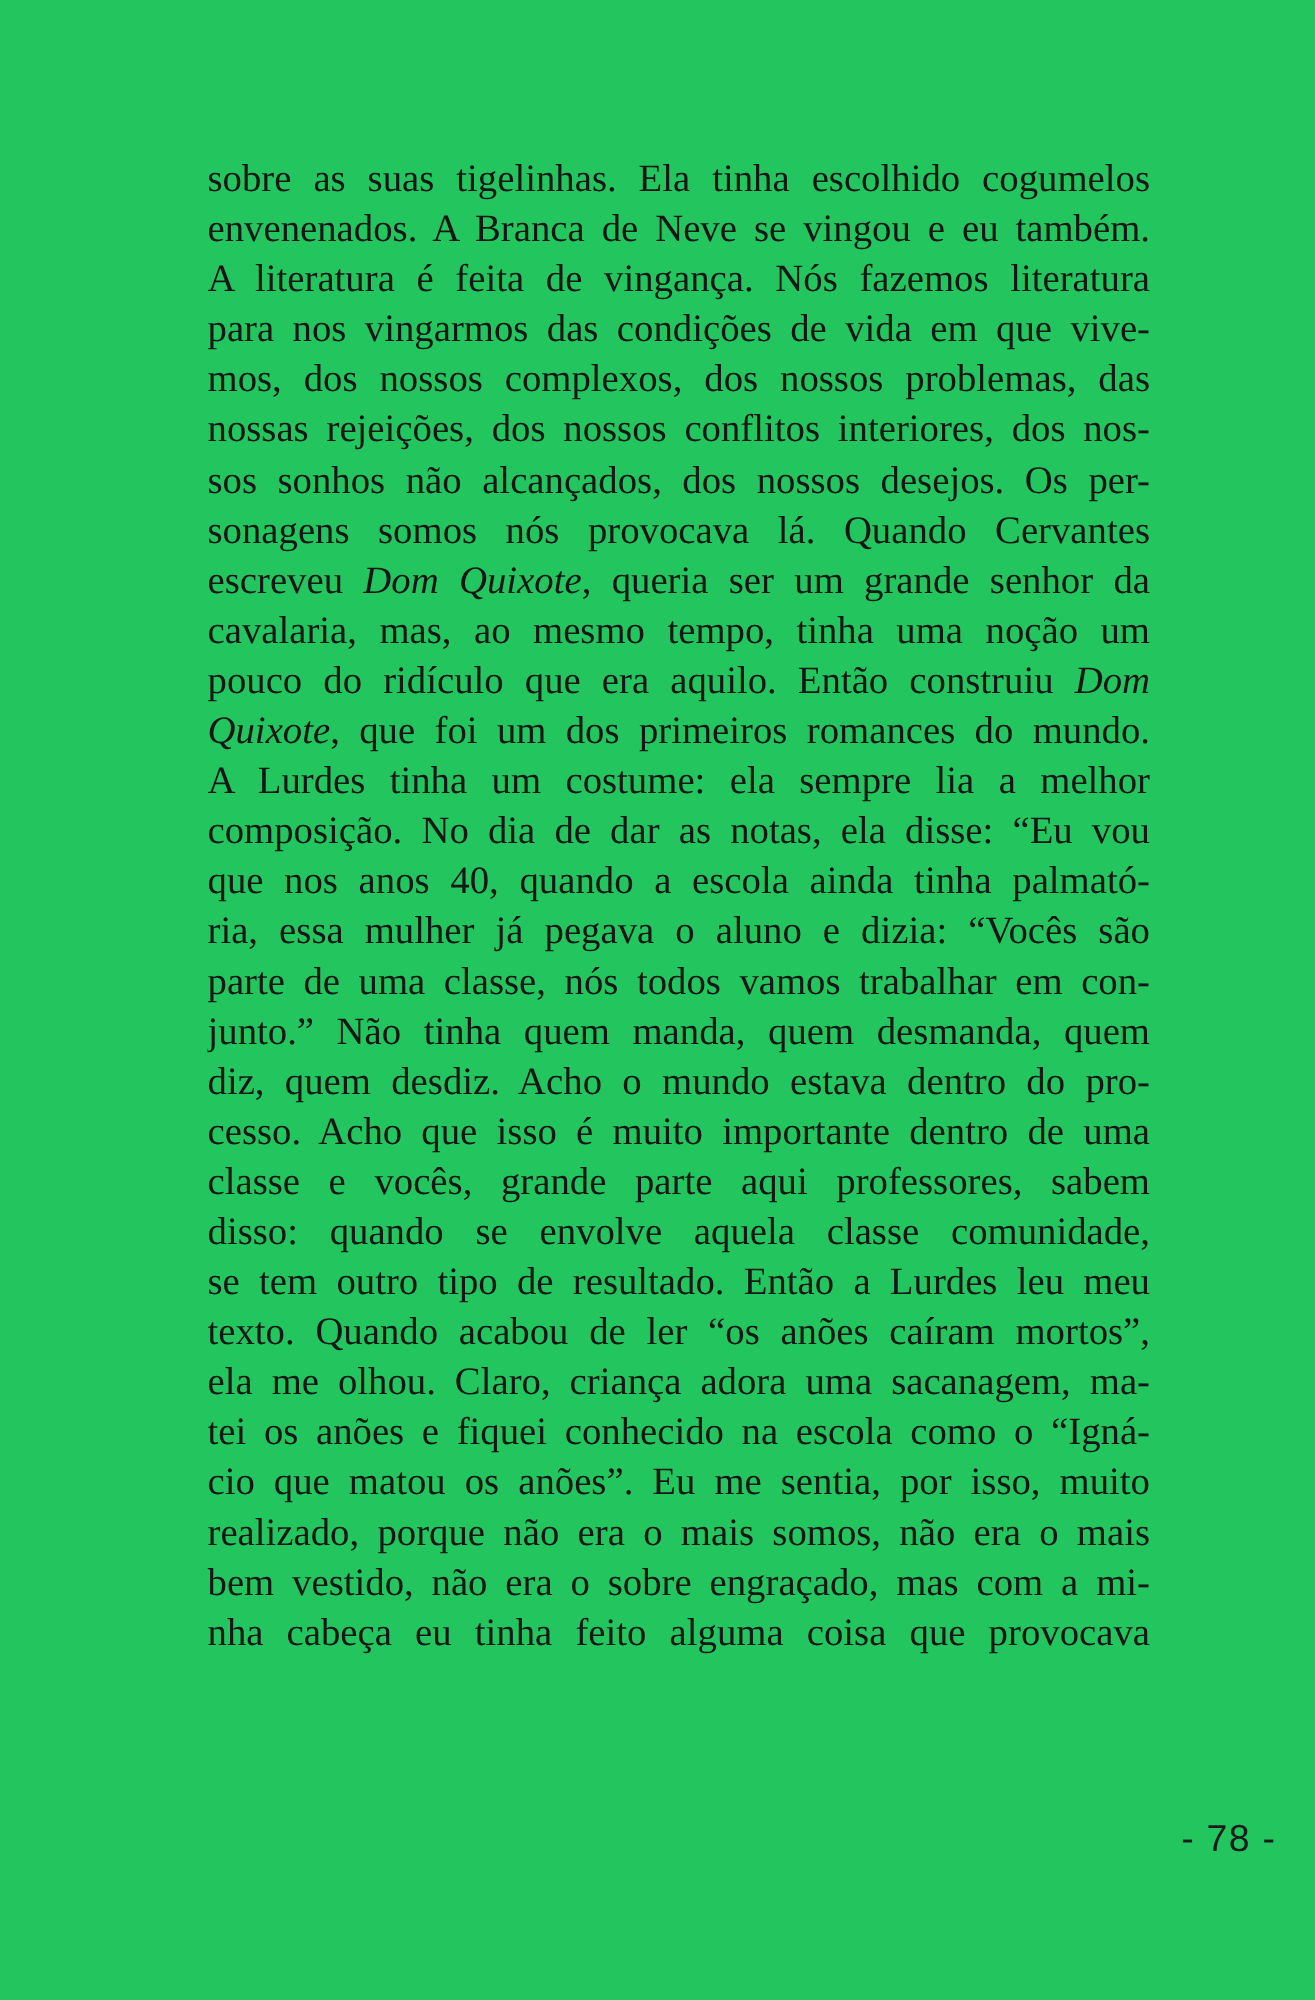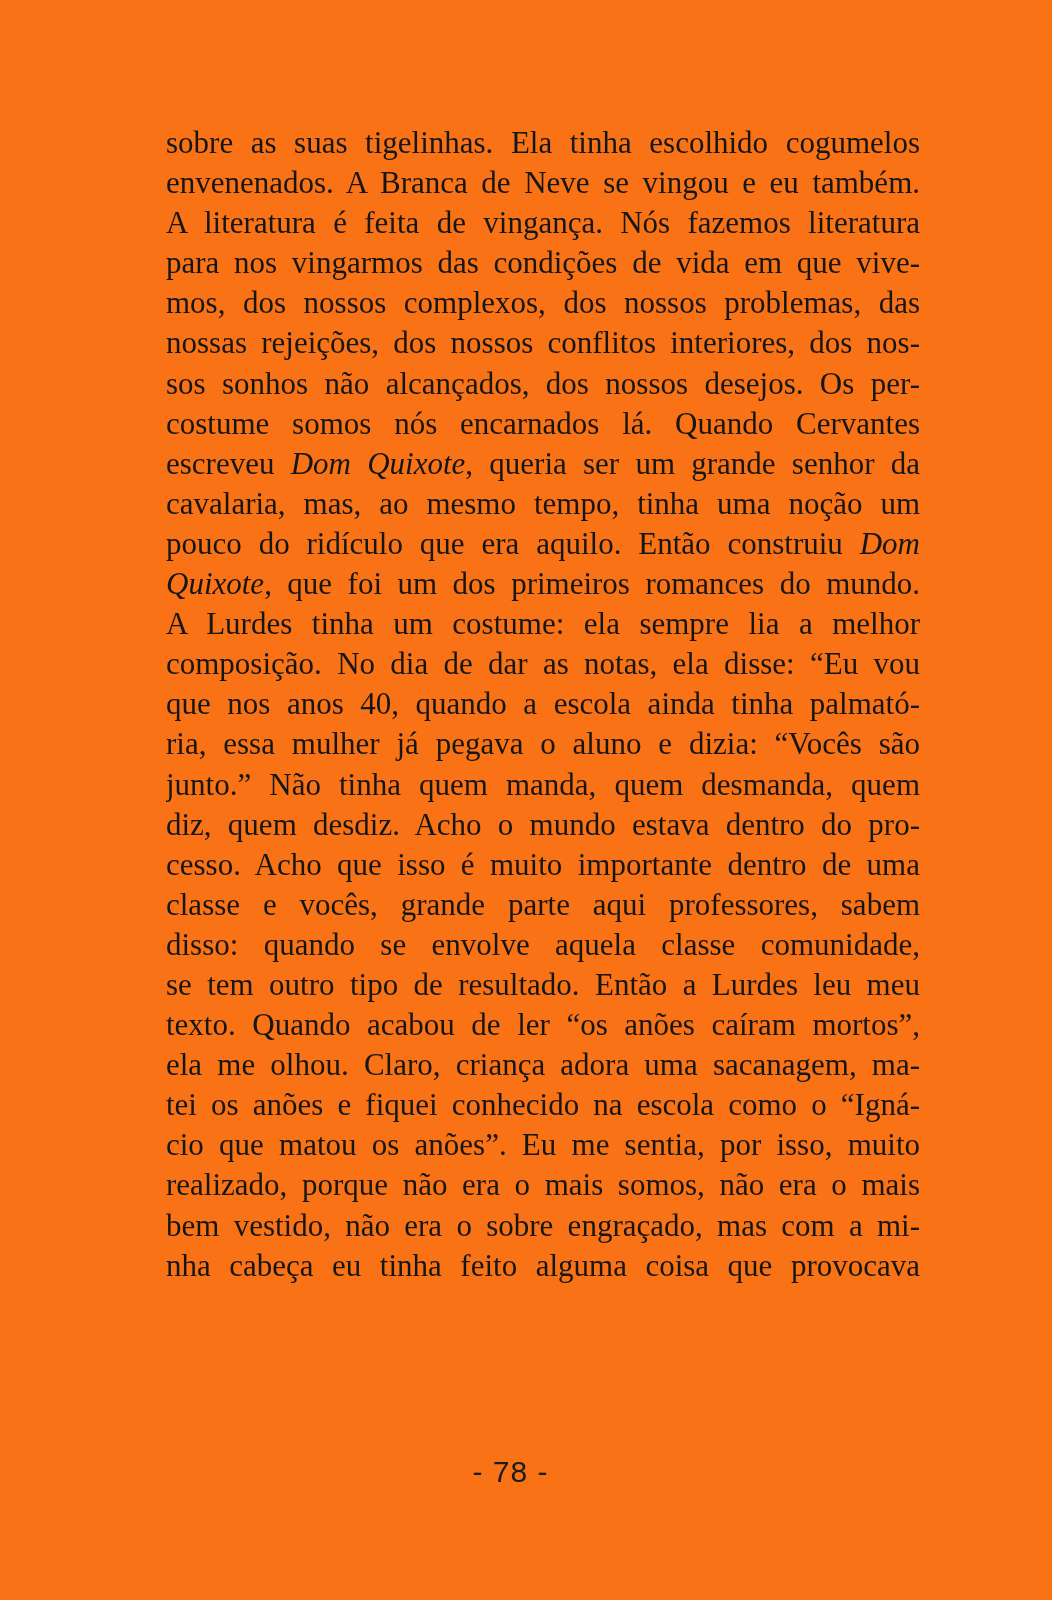--- a/index.html
+++ b/index.html
@@ -4,21 +4,21 @@
 <style>
   html, body {
     margin: 0;
     padding: 0;
     background: #ffffff;
   }
   .scan-page {
     position: relative;
     width: 1052px;
     height: 1600px;
-    background: #f97316;
+    background: #22c55e;
     color: #161616;
     font-family: "Liberation Serif", "DejaVu Serif", serif;
     overflow: hidden;
   }
   .text-block {
     position: absolute;
     left: 166px;
     top: 123px;
     width: 754px;
   }
@@ -34,48 +34,49 @@
   }
   .it {
     font-style: italic;
     font-family: Liberation Serif, serif;
   }
   .page-number {
     position: absolute;
     left: 0;
     top: 1455px;
     width: 1021px;
-    text-align: center;
+    text-align: right;
     font-family: "Liberation Sans", "DejaVu Sans", sans-serif;
     font-size: 30px;
     color: #1c1c1c;
     letter-spacing: 1px;
   }
 </style>
 </head>
 <body>
 
 <div class="scan-page">
   <div class="text-block">
     <div class="line"><span>sobre as suas tigelinhas. Ela tinha escolhido cogumelos</span></div>
     <div class="line"><span>envenenados. A Branca de Neve se vingou e eu também.</span></div>
     <div class="line"><span>A literatura é feita de vingança. Nós fazemos literatura</span></div>
     <div class="line"><span>para nos vingarmos das condições de vida em que vive-</span></div>
     <div class="line"><span>mos, dos nossos complexos, dos nossos problemas, das</span></div>
     <div class="line"><span>nossas rejeições, dos nossos conflitos interiores, dos nos-</span></div>
     <div class="line"><span>sos sonhos não alcançados, dos nossos desejos. Os per-</span></div>
-    <div class="line"><span>costume somos nós encarnados lá. Quando Cervantes</span></div>
+    <div class="line"><span>sonagens somos nós provocava lá. Quando Cervantes</span></div>
     <div class="line"><span>escreveu </span><span class="it">Dom Quixote</span><span>, queria ser um grande senhor da</span></div>
     <div class="line"><span>cavalaria, mas, ao mesmo tempo, tinha uma noção um</span></div>
     <div class="line"><span>pouco do ridículo que era aquilo. Então construiu </span><span class="it">Dom</span></div>
     <div class="line"><span class="it">Quixote</span><span>, que foi um dos primeiros romances do mundo.</span></div>
     <div class="line"><span>A Lurdes tinha um costume: ela sempre lia a melhor</span></div>
     <div class="line"><span>composição. No dia de dar as notas, ela disse: “Eu vou</span></div>
     <div class="line"><span>que nos anos 40, quando a escola ainda tinha palmató-</span></div>
     <div class="line"><span>ria, essa mulher já pegava o aluno e dizia: “Vocês são</span></div>
+    <div class="line"><span>parte de uma classe, nós todos vamos trabalhar em con-</span></div>
     <div class="line"><span>junto.” Não tinha quem manda, quem desmanda, quem</span></div>
     <div class="line"><span>diz, quem desdiz. Acho o mundo estava dentro do pro-</span></div>
     <div class="line"><span>cesso. Acho que isso é muito importante dentro de uma</span></div>
     <div class="line"><span>classe e vocês, grande parte aqui professores, sabem</span></div>
     <div class="line"><span>disso: quando se envolve aquela classe comunidade,</span></div>
     <div class="line"><span>se tem outro tipo de resultado. Então a Lurdes leu meu</span></div>
     <div class="line"><span>texto. Quando acabou de ler “os anões caíram mortos”,</span></div>
     <div class="line"><span>ela me olhou. Claro, criança adora uma sacanagem, ma-</span></div>
     <div class="line"><span>tei os anões e fiquei conhecido na escola como o “Igná-</span></div>
     <div class="line"><span>cio que matou os anões”. Eu me sentia, por isso, muito</span></div>

